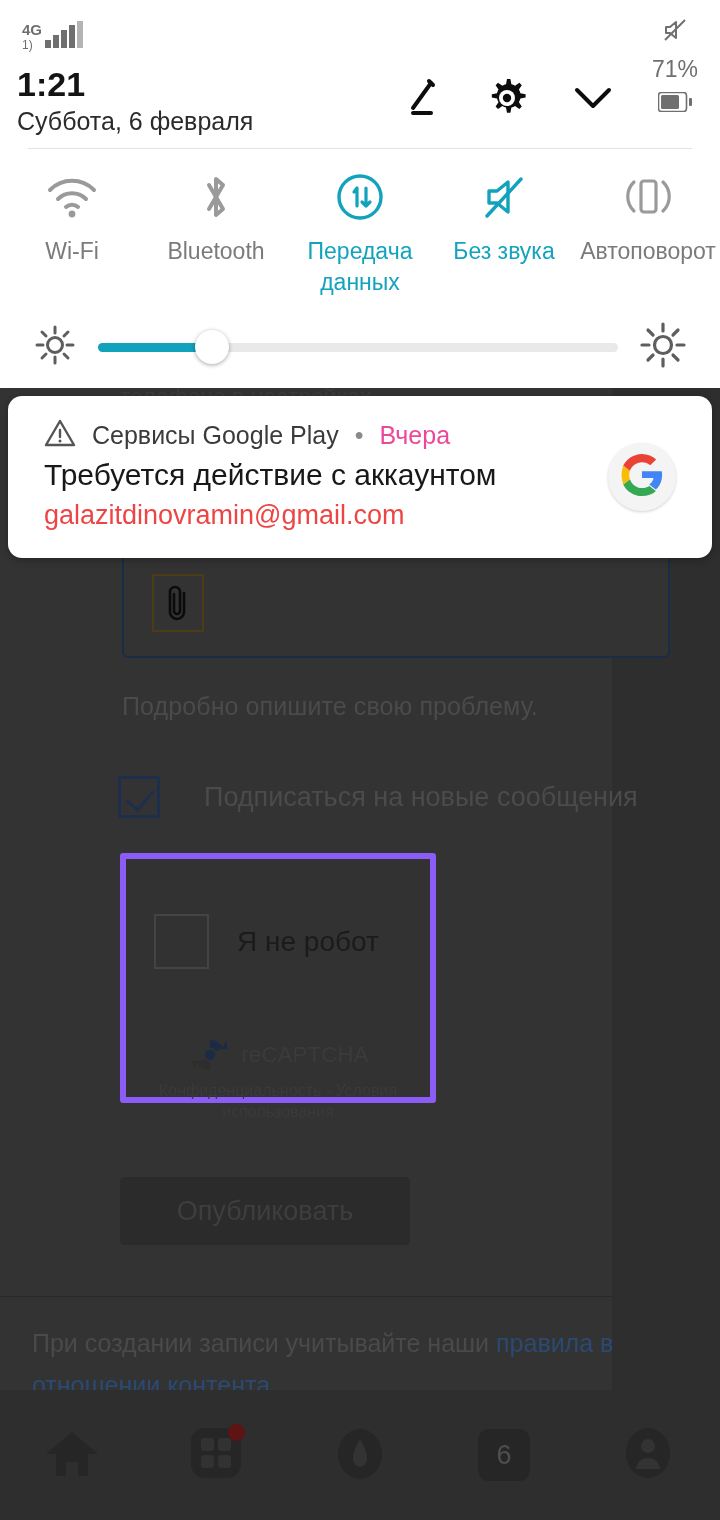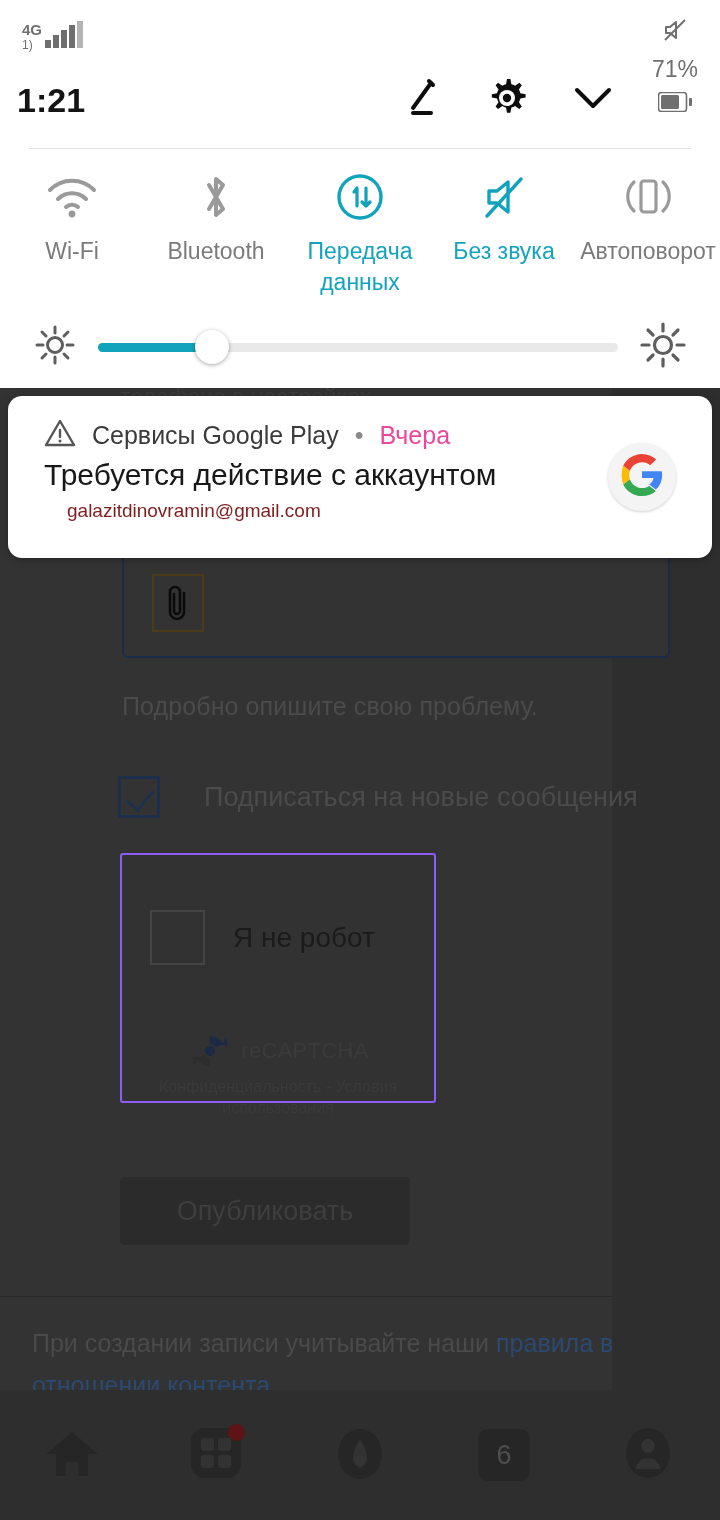--- a/index.html
+++ b/index.html
@@ -95,21 +95,21 @@
   .subscribe-label {
     font-size: 27px;
     color: #4b4b4b;
     white-space: nowrap;
   }
 
   .recaptcha {
     position: absolute;
     left: 120px; top: 853px;
     width: 316px; height: 250px;
-    border: 2px solid #8b5cf6;
+    border: 6px solid #8b5cf6;
     background: #323232;
     border-radius: 3px;
   }
   .rc-row {
     position: absolute;
     left: 28px; top: 55px;
     display: flex;
     align-items: center;
     gap: 28px;
   }
@@ -341,23 +341,22 @@
   .notif-time { font-size: 25px; color: #ec4899; }
   .notif-title {
     position: absolute;
     left: 36px; top: 62px;
     font-size: 30px;
     color: #181818;
   }
   .notif-sub {
     position: absolute;
     left: 36px; top: 104px;
-    font-size: 19px;
-    color: #7f1d1d;
-    margin-left: 23px;
+    font-size: 27px;
+    color: #ef4444;
   }
   .notif-avatar {
     position: absolute;
     right: 36px; top: 47px;
     width: 68px; height: 68px;
     border-radius: 50%;
     background: #f4f4f4;
     box-shadow: 0 1px 3px rgba(0,0,0,0.18);
     display: flex;
     align-items: center;
@@ -512,20 +511,21 @@
             <rect x="3" y="3" width="18" height="14" rx="1.5" fill="#6f6f6f"></rect>
             <rect x="31" y="6" width="3" height="8" rx="1" fill="#6f6f6f"></rect>
           </svg>
         </span>
       </div>
     </div>
 
     <div class="qs-header">
       <div>
         <div class="qs-clock">1:21</div>
+        <div class="qs-date">Суббота, 6 февраля</div>
       </div>
       <div class="qs-actions">
         <span>
           <svg width="42" height="42" viewBox="0 0 42 42">
             <path d="M30 6 L12 31" stroke="#0d0d0d" stroke-width="4" stroke-linecap="round"></path>
             <path d="M28 4 l4 4" stroke="#0d0d0d" stroke-width="4" stroke-linecap="round"></path>
             <path d="M12 36 h18" stroke="#0d0d0d" stroke-width="4" stroke-linecap="round"></path>
           </svg>
         </span>
         <span>

